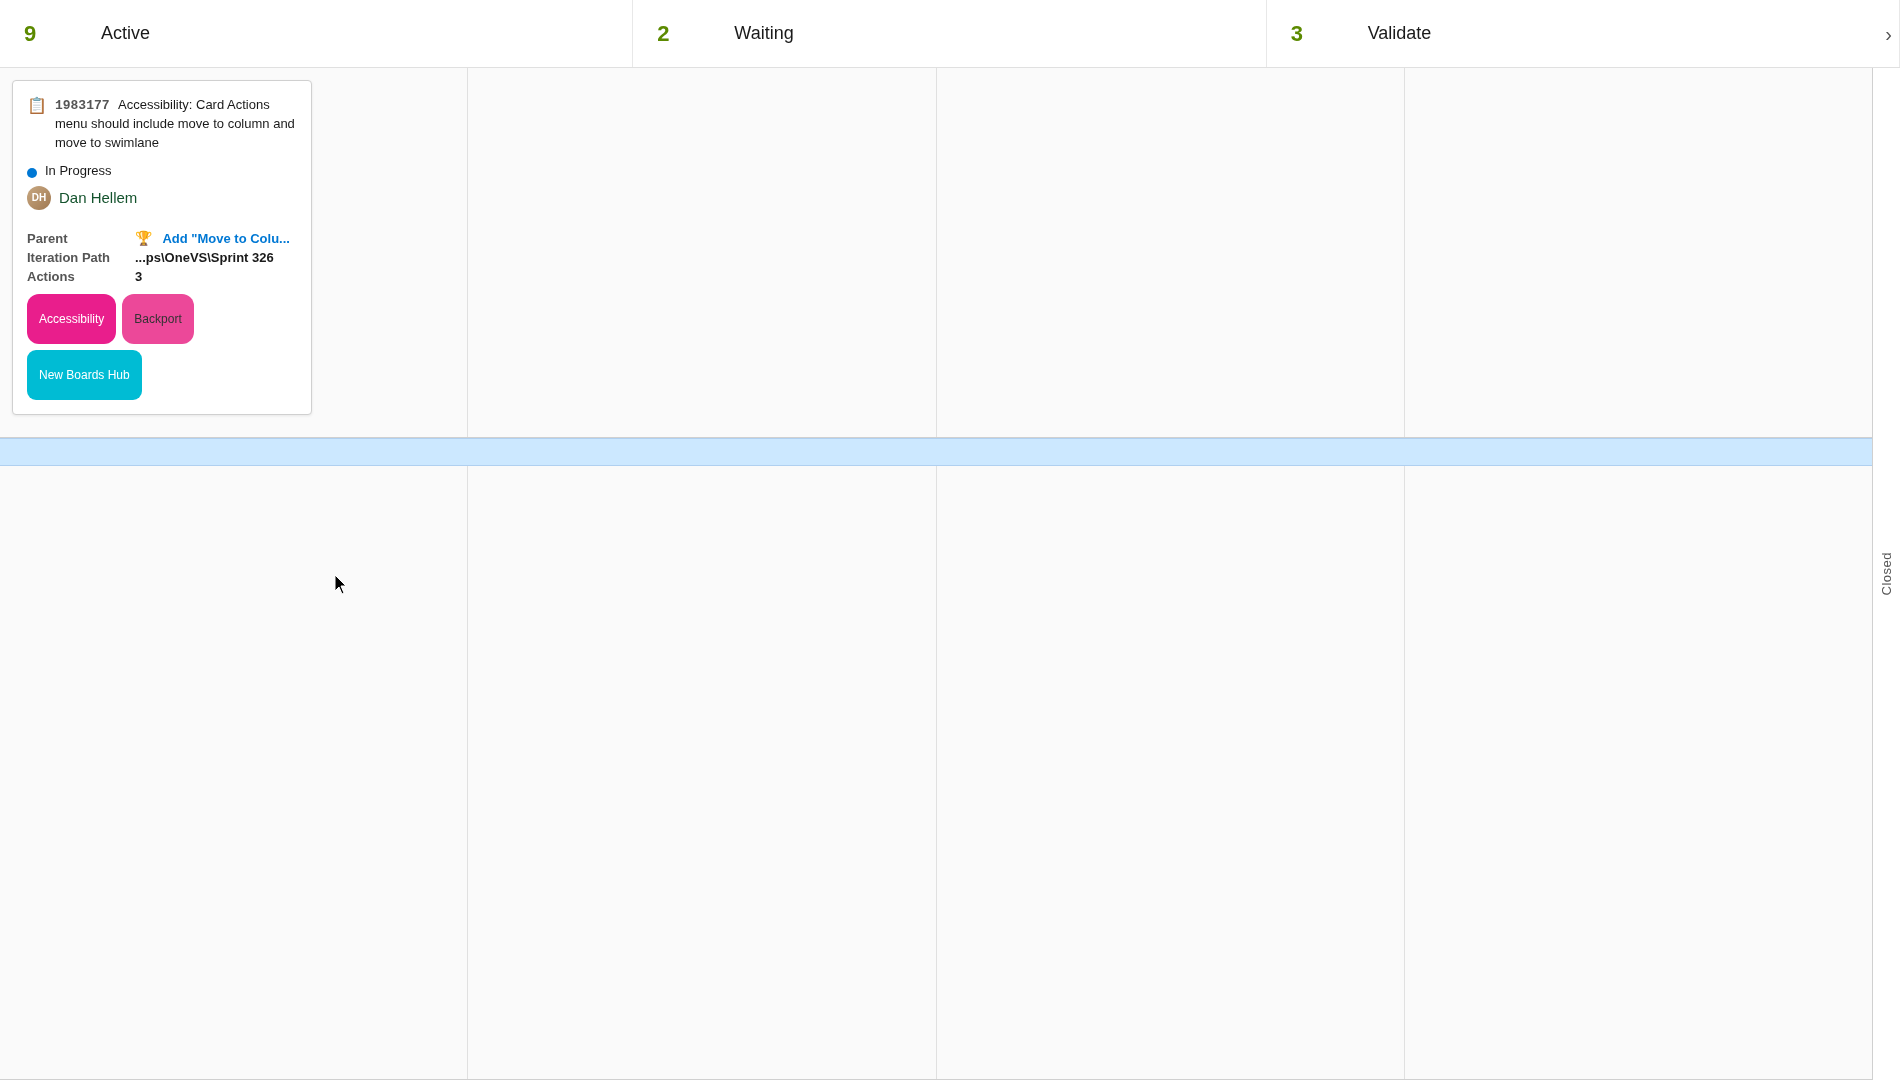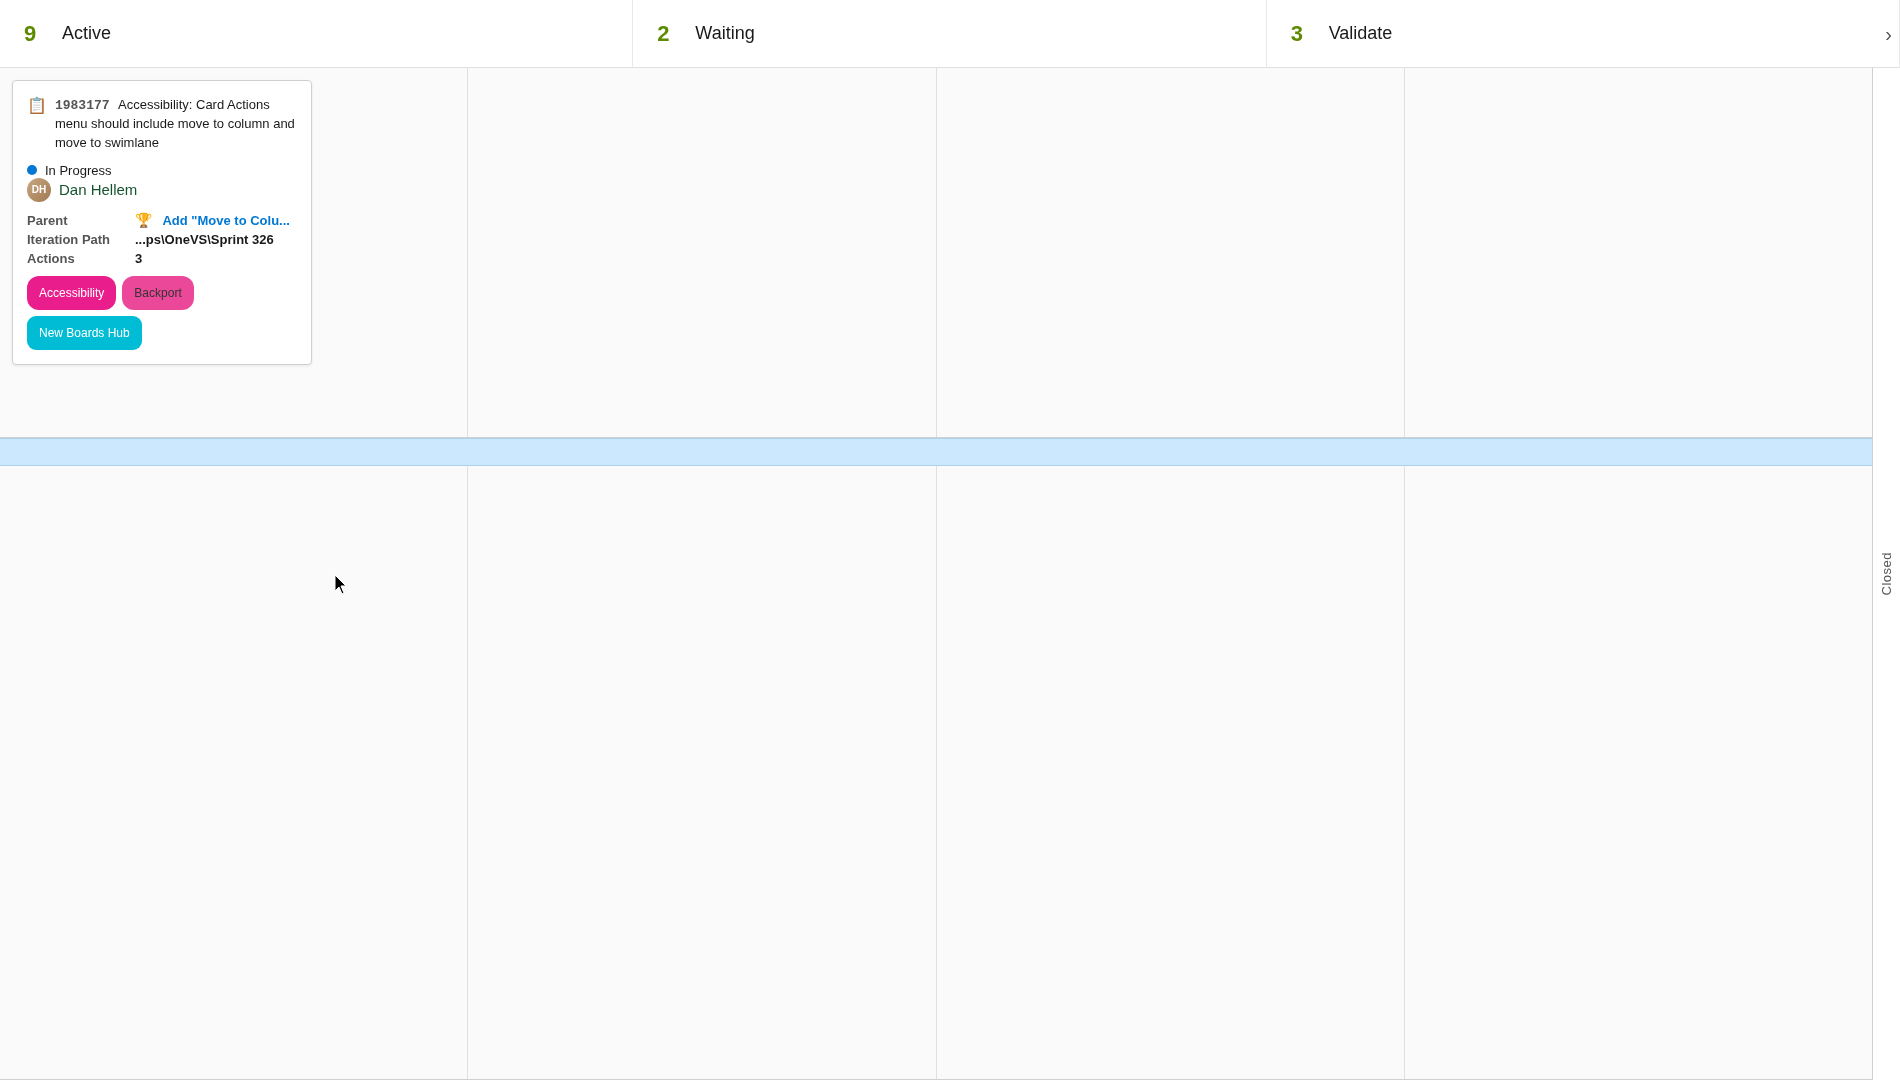--- a/index.html
+++ b/index.html
@@ -48,20 +48,21 @@
       color: #5c8a00;
       font-size: 22px;
       font-weight: 600;
       min-width: 28px;
     }
 
     .column-title {
       color: #1a1a1a;
       font-size: 18px;
       font-weight: 400;
+      margin-left: 39px;
     }
 
     .chevron-right {
       position: absolute;
       right: 0;
       top: 50%;
       transform: translateY(-50%);
       color: #555;
       font-size: 20px;
       padding: 0 8px;
@@ -136,42 +137,42 @@
     }
 
     .card-title {
       color: #1a1a1a;
       font-size: 13px;
       line-height: 1.4;
     }
 
     .card-status {
       display: flex;
-      align-items: center;
+      align-items: flex-end;
       gap: 8px;
-      margin-bottom: 0;
+      margin-bottom: 8px;
     }
 
     .status-dot {
       width: 10px;
       height: 10px;
       border-radius: 50%;
       background: #0078d4;
     }
 
     .status-text {
       font-size: 13px;
       color: #1a1a1a;
     }
 
     .card-assignee {
       display: flex;
       align-items: center;
       gap: 8px;
-      margin-bottom: 10px;
+      margin-bottom: 20px;
     }
 
     .avatar {
       width: 24px;
       height: 24px;
       border-radius: 50%;
       background: #c8a882;
       display: flex;
       align-items: center;
       justify-content: center;
@@ -229,21 +230,21 @@
     }
 
     .card-tags {
       display: flex;
       flex-wrap: wrap;
       gap: 6px;
       margin-top: 10px;
     }
 
     .tag {
-      padding: 10px 12px;
+      padding: 18px 12px;
       border-radius: 12px;
       font-size: 12px;
       font-weight: 500;
       cursor: pointer;
     }
 
     .tag-accessibility {
       background: #e91e8c;
       color: #fff;
     }

